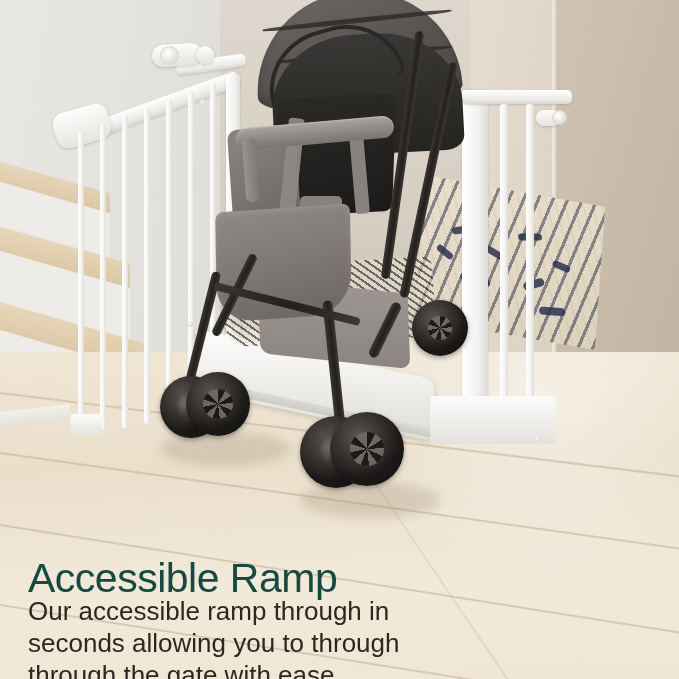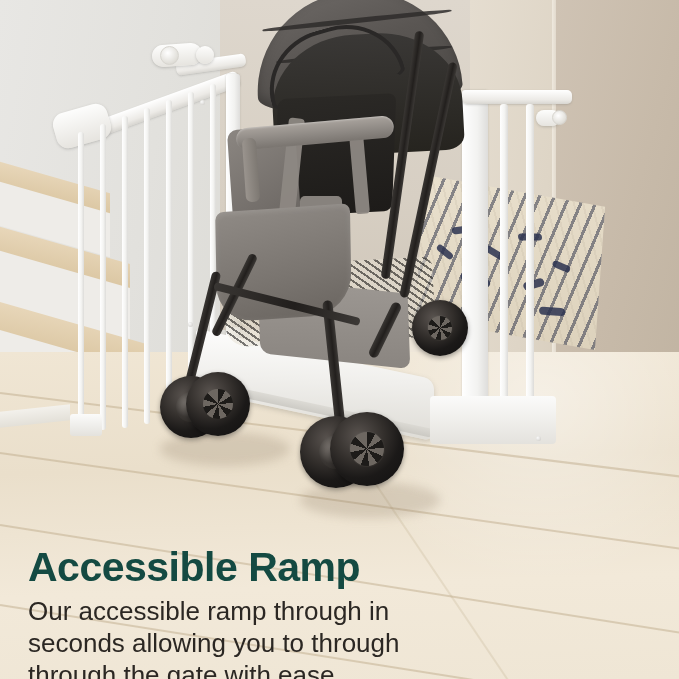--- a/index.html
+++ b/index.html
@@ -236,22 +236,22 @@
                               #1d1b19 32% 40%, #6d6761 40% 48%, #1d1b19 48% 56%, #6d6761 56% 64%,
                               #1d1b19 64% 72%, #6d6761 72% 80%, #1d1b19 80% 88%, #6d6761 88% 100%);
   }
   .shadow-blob{
     position:absolute;border-radius:50%;background:rgba(130,115,90,.22);filter:blur(5px);
   }
 
   
   .caption{position:absolute;left:0;bottom:0;width:679px;padding:0 0 0 0;}
   .caption-heading{
-    position:absolute;left:28px;top:5px;margin:0;
-    font-size:41px;font-weight:bold;letter-spacing:-.5px;
+    position:absolute;left:28px;top:16px;margin:0;
+    font-size:41px;font-weight:normal;letter-spacing:-.5px;
     color:#144a42;white-space:nowrap;
   }
   .caption-body{
     position:absolute;left:28px;top:56px;margin:0;
     font-size:26px;line-height:32px;color:#2b2723;
     max-width:460px;
   }
   .caption-line{display:block;white-space:nowrap;}
 </style>
 </head>

